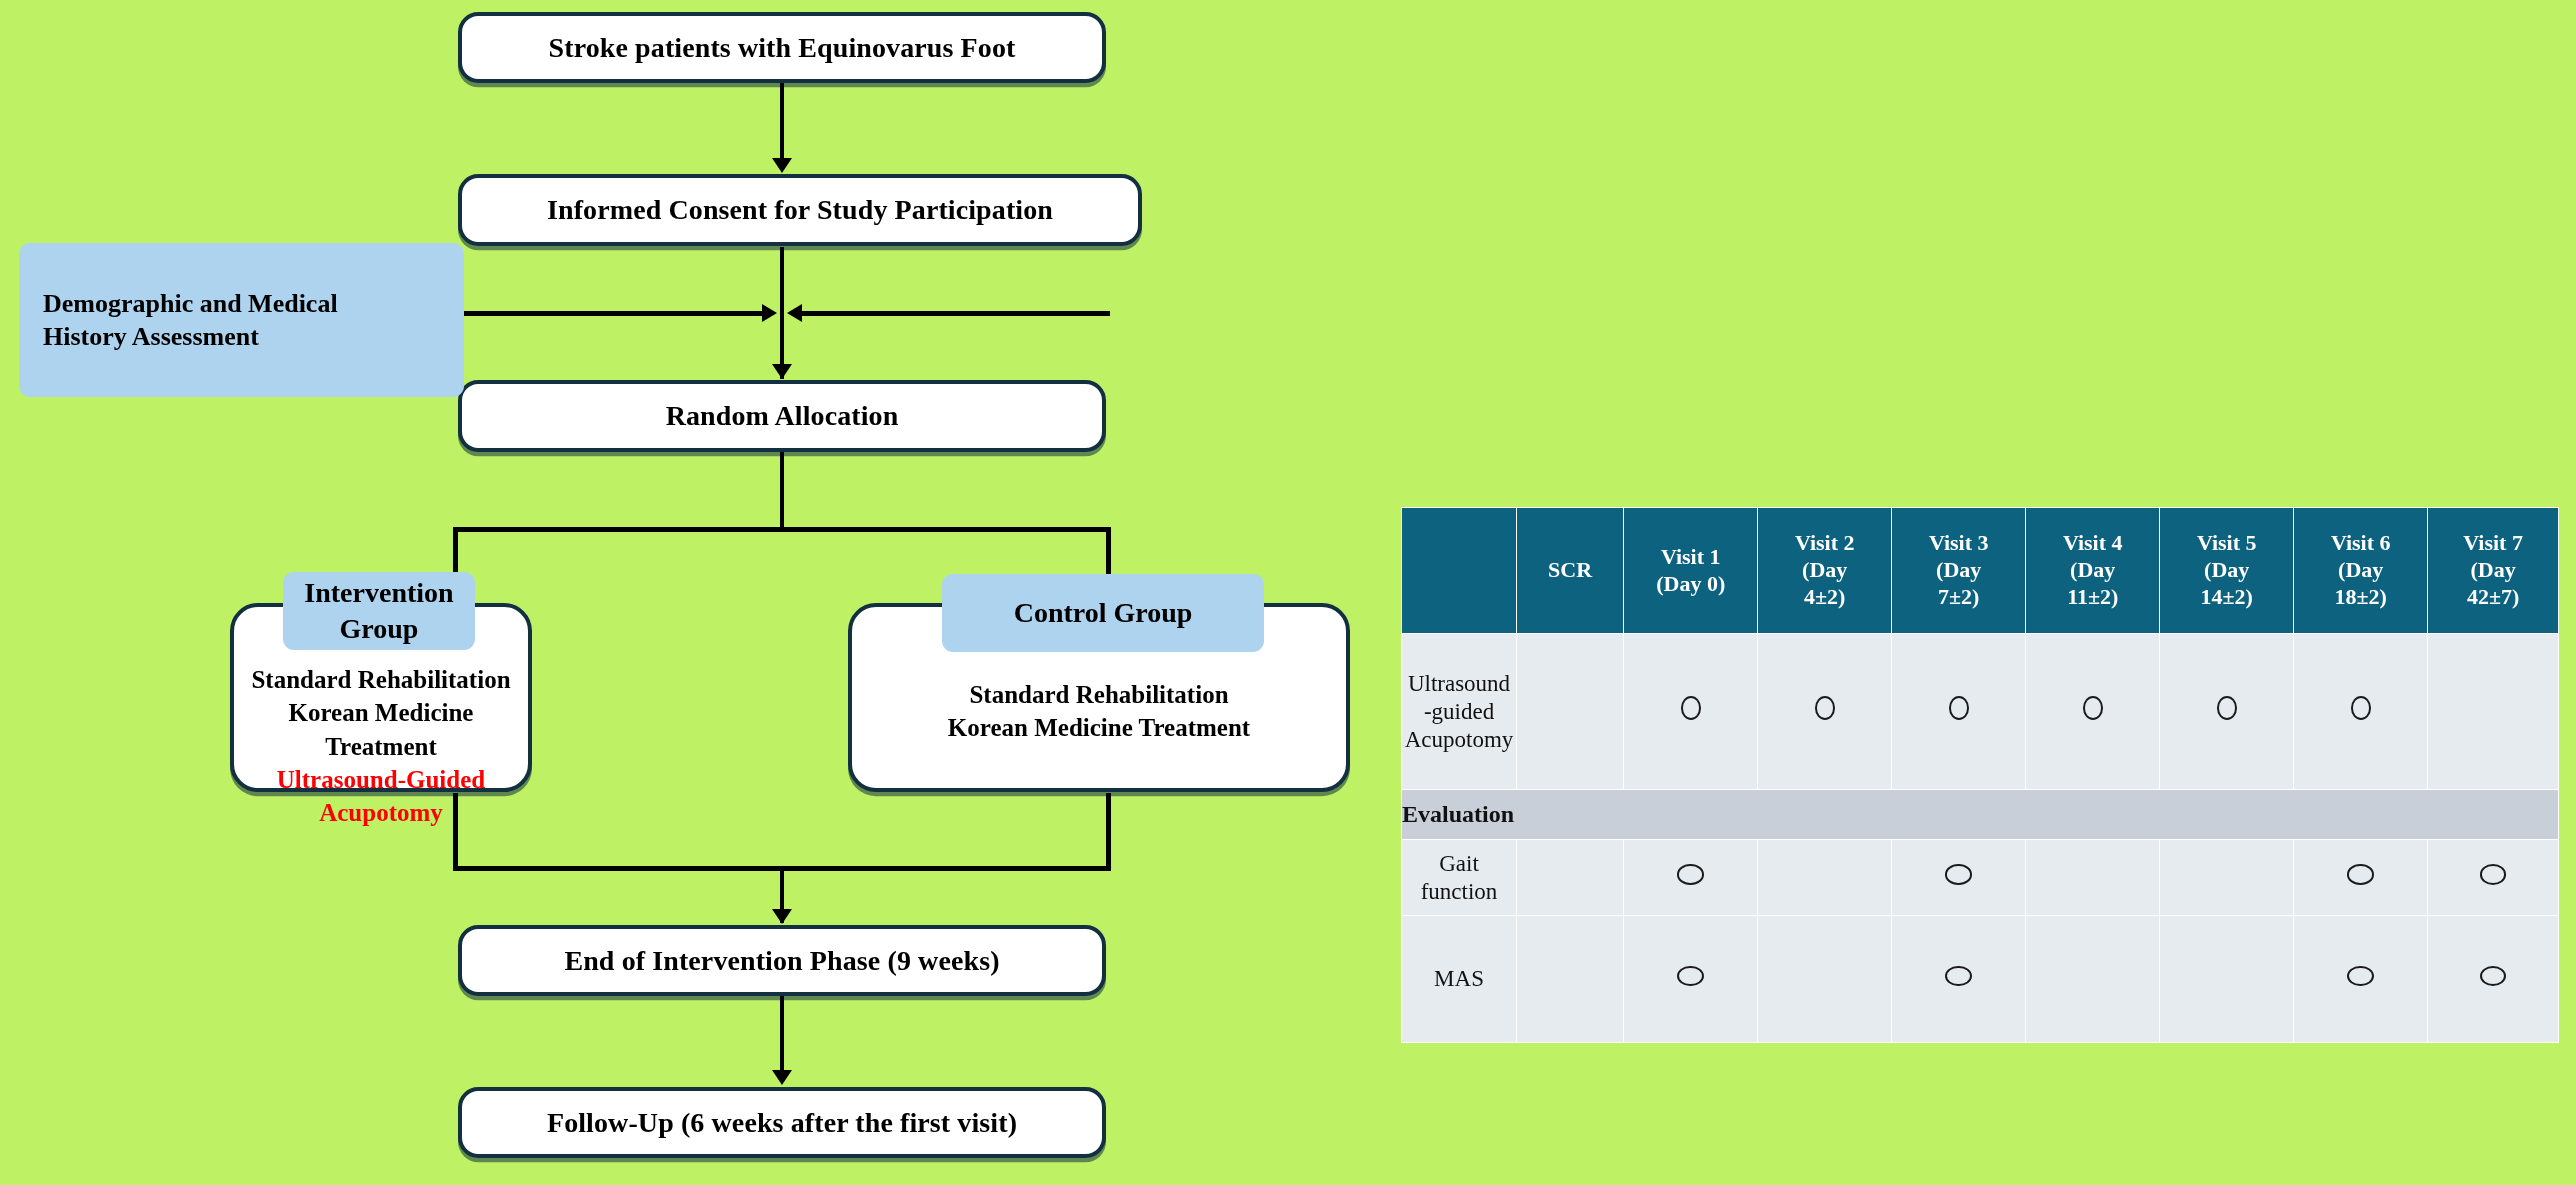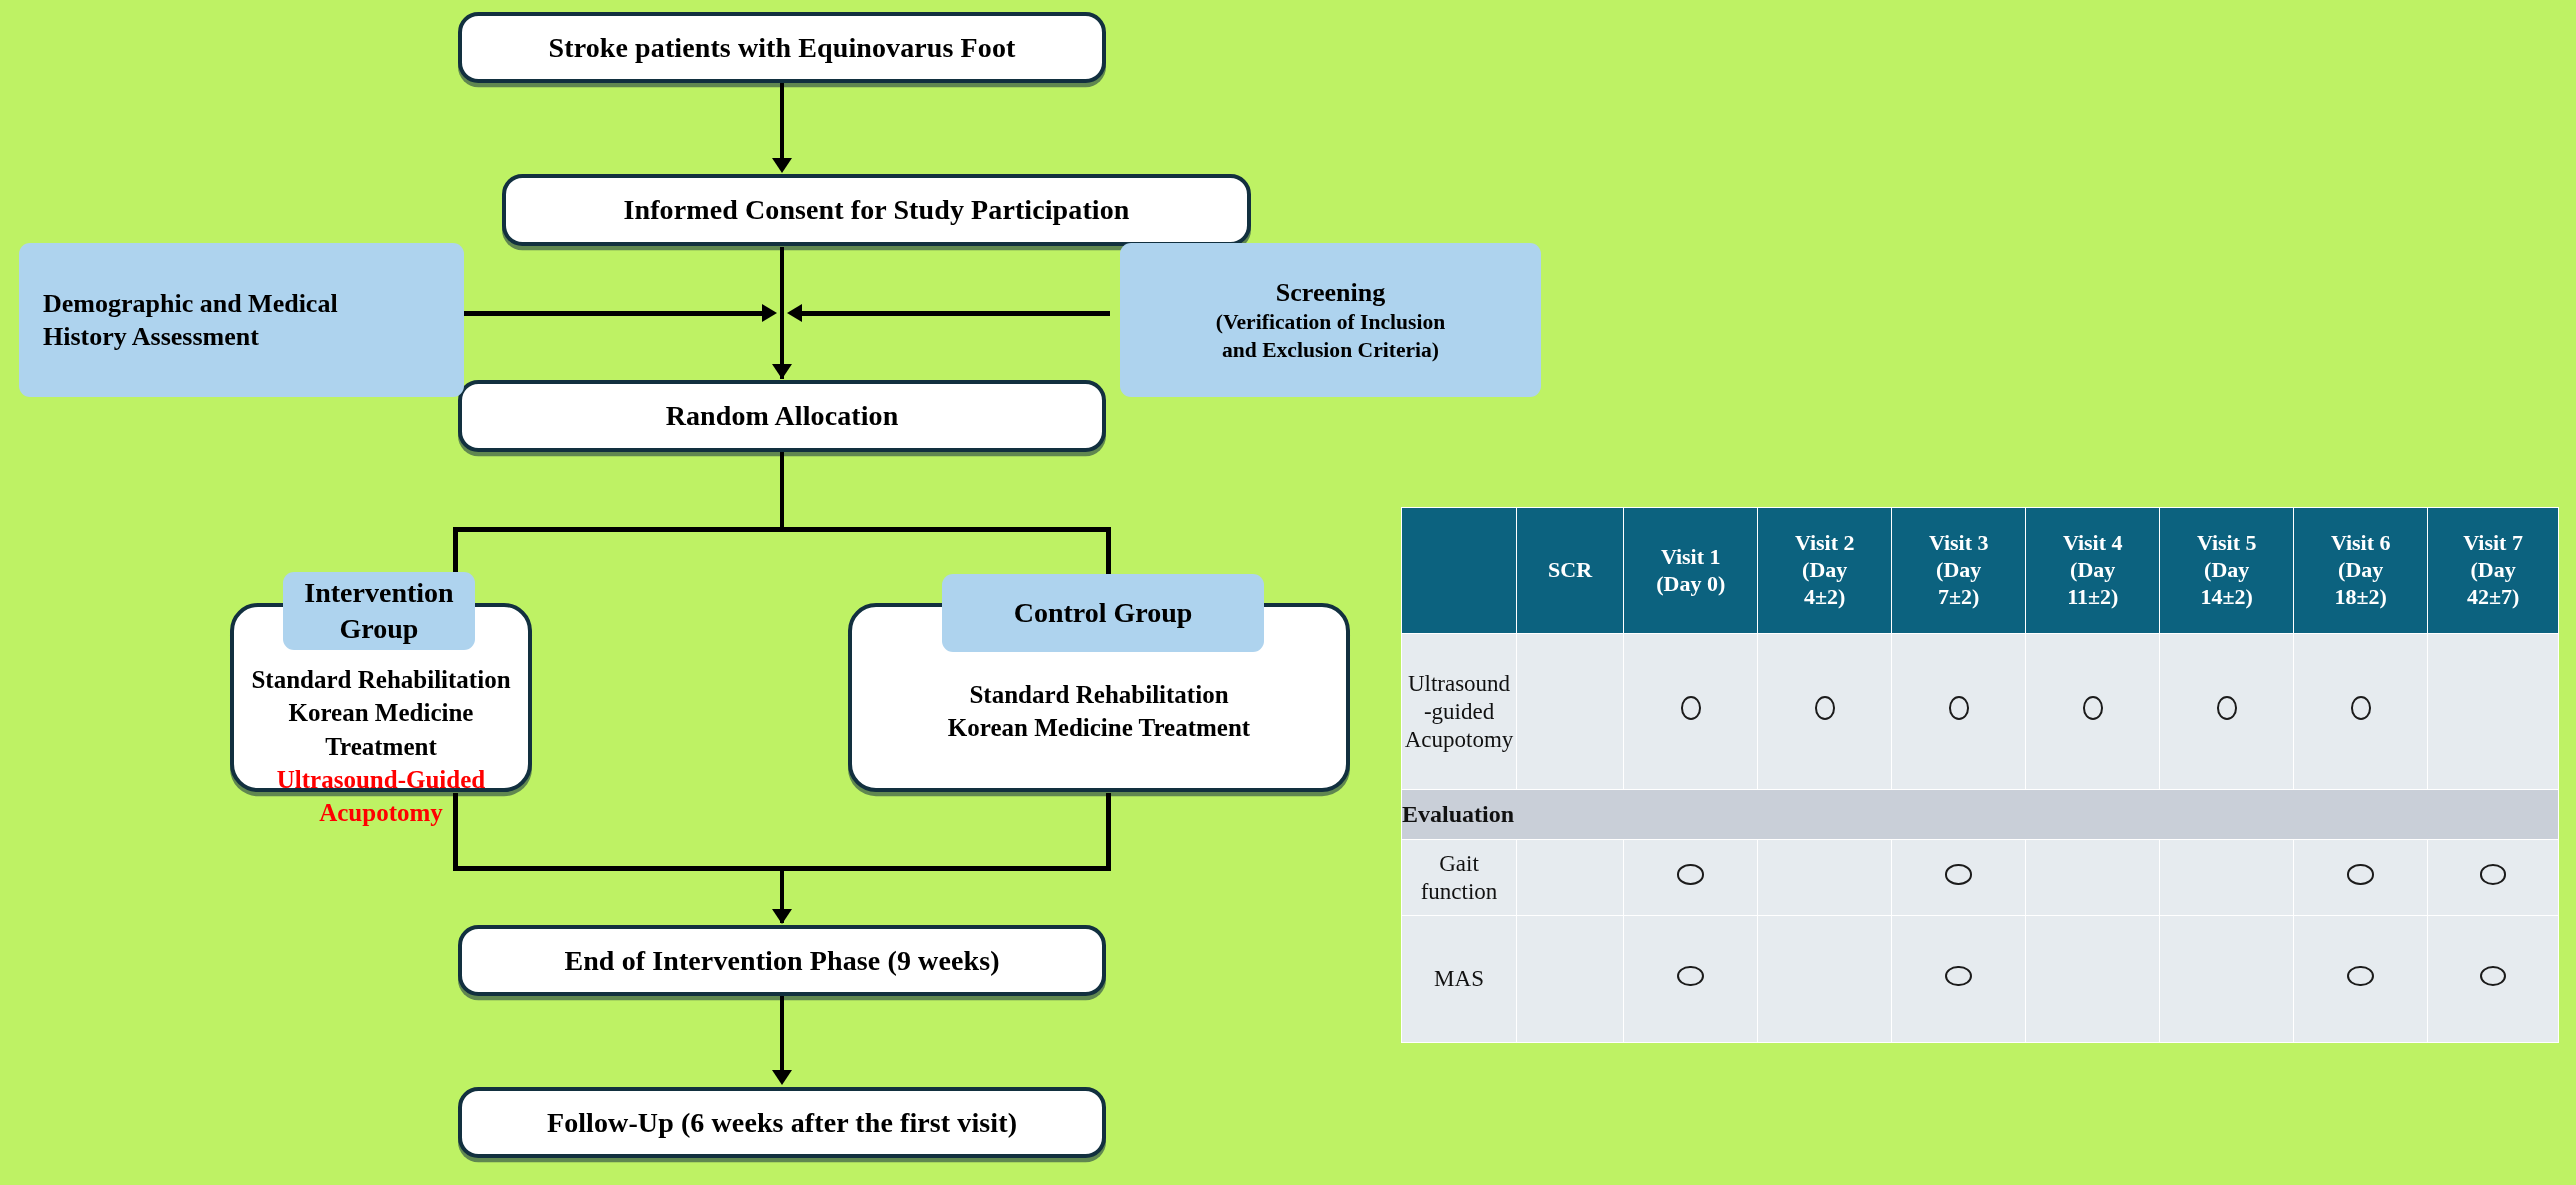--- a/index.html
+++ b/index.html
@@ -210,41 +210,34 @@
 
 <div id="root">
 
   <div class="flow-box" style="left:458px; top:12px; width:648px; height:71px;">
     <span class="label">Stroke patients with Equinovarus Foot</span>
   </div>
 
   <div class="vline" style="left:780px; top:83px; width:3.6px; height:78px;"></div>
   <div class="arrow-down" style="left:772px; top:158px;"></div>
 
-  <div class="flow-box" style="left:458px; top:174px; width:749px; height:72px;margin-left:44px;">
+  <div class="flow-box" style="left:458px; top:174px; width:684px; height:72px;">
     <span class="label">Informed Consent for Study Participation</span>
   </div>
 
   <div class="vline" style="left:780px; top:247px; width:3.6px; height:132px;"></div>
   <div class="arrow-down" style="left:772px; top:364px;"></div>
 
   <div class="blue-box left-align" style="left:19px; top:243px; width:445px; height:154px; padding-left:14.4px;">
     <span class="label">
       <span>Demographic and Medical</span><br>
       <span>History Assessment</span>
     </span>
   </div>
 
-  <div class="blue-box" style="left:1120px; top:243px; width:421px; height:154px;">
-    <span class="label small">
-      <span style="font-size:26px;">Screening</span><br>
-      <span>(Verification of Inclusion</span><br>
-      <span>and Exclusion Criteria)</span>
-    </span>
-  </div>
 
   <div class="hline thick" style="left:164px; top:311px; width:607px;"></div>
   <div class="arrow-right" style="left:762px; top:304px;"></div>
 
   <div class="hline thick" style="left:797px; top:311px; width:313px;"></div>
   <div class="arrow-left" style="left:787px; top:304px;"></div>
 
   <div class="flow-box" style="left:458px; top:380px; width:648px; height:72px;text-align:center;">
     <span class="label">Random Allocation</span>
   </div>

